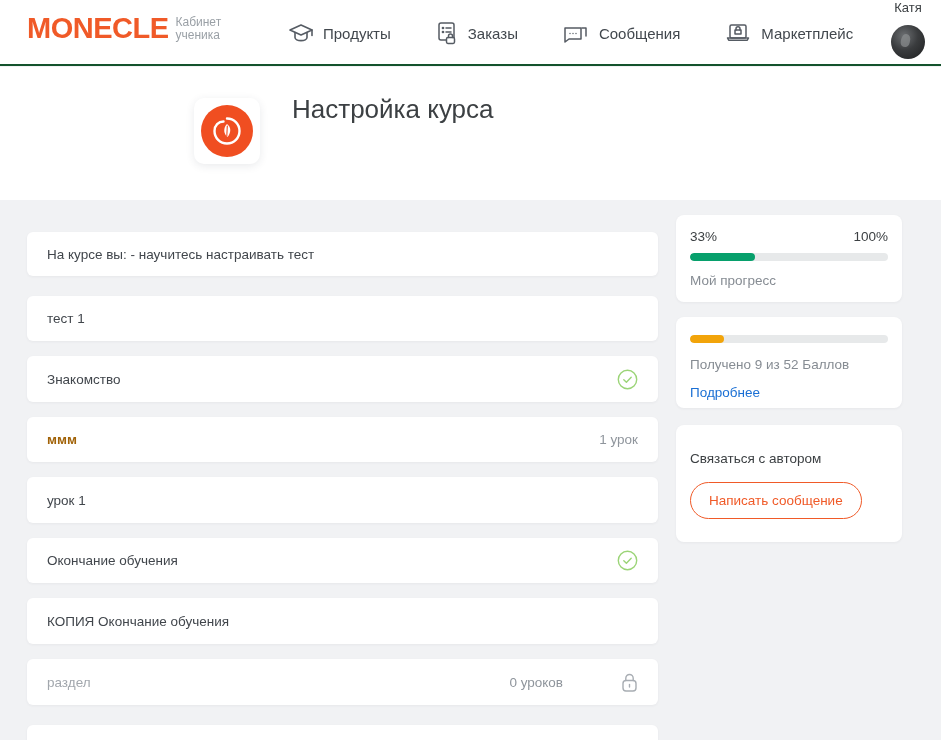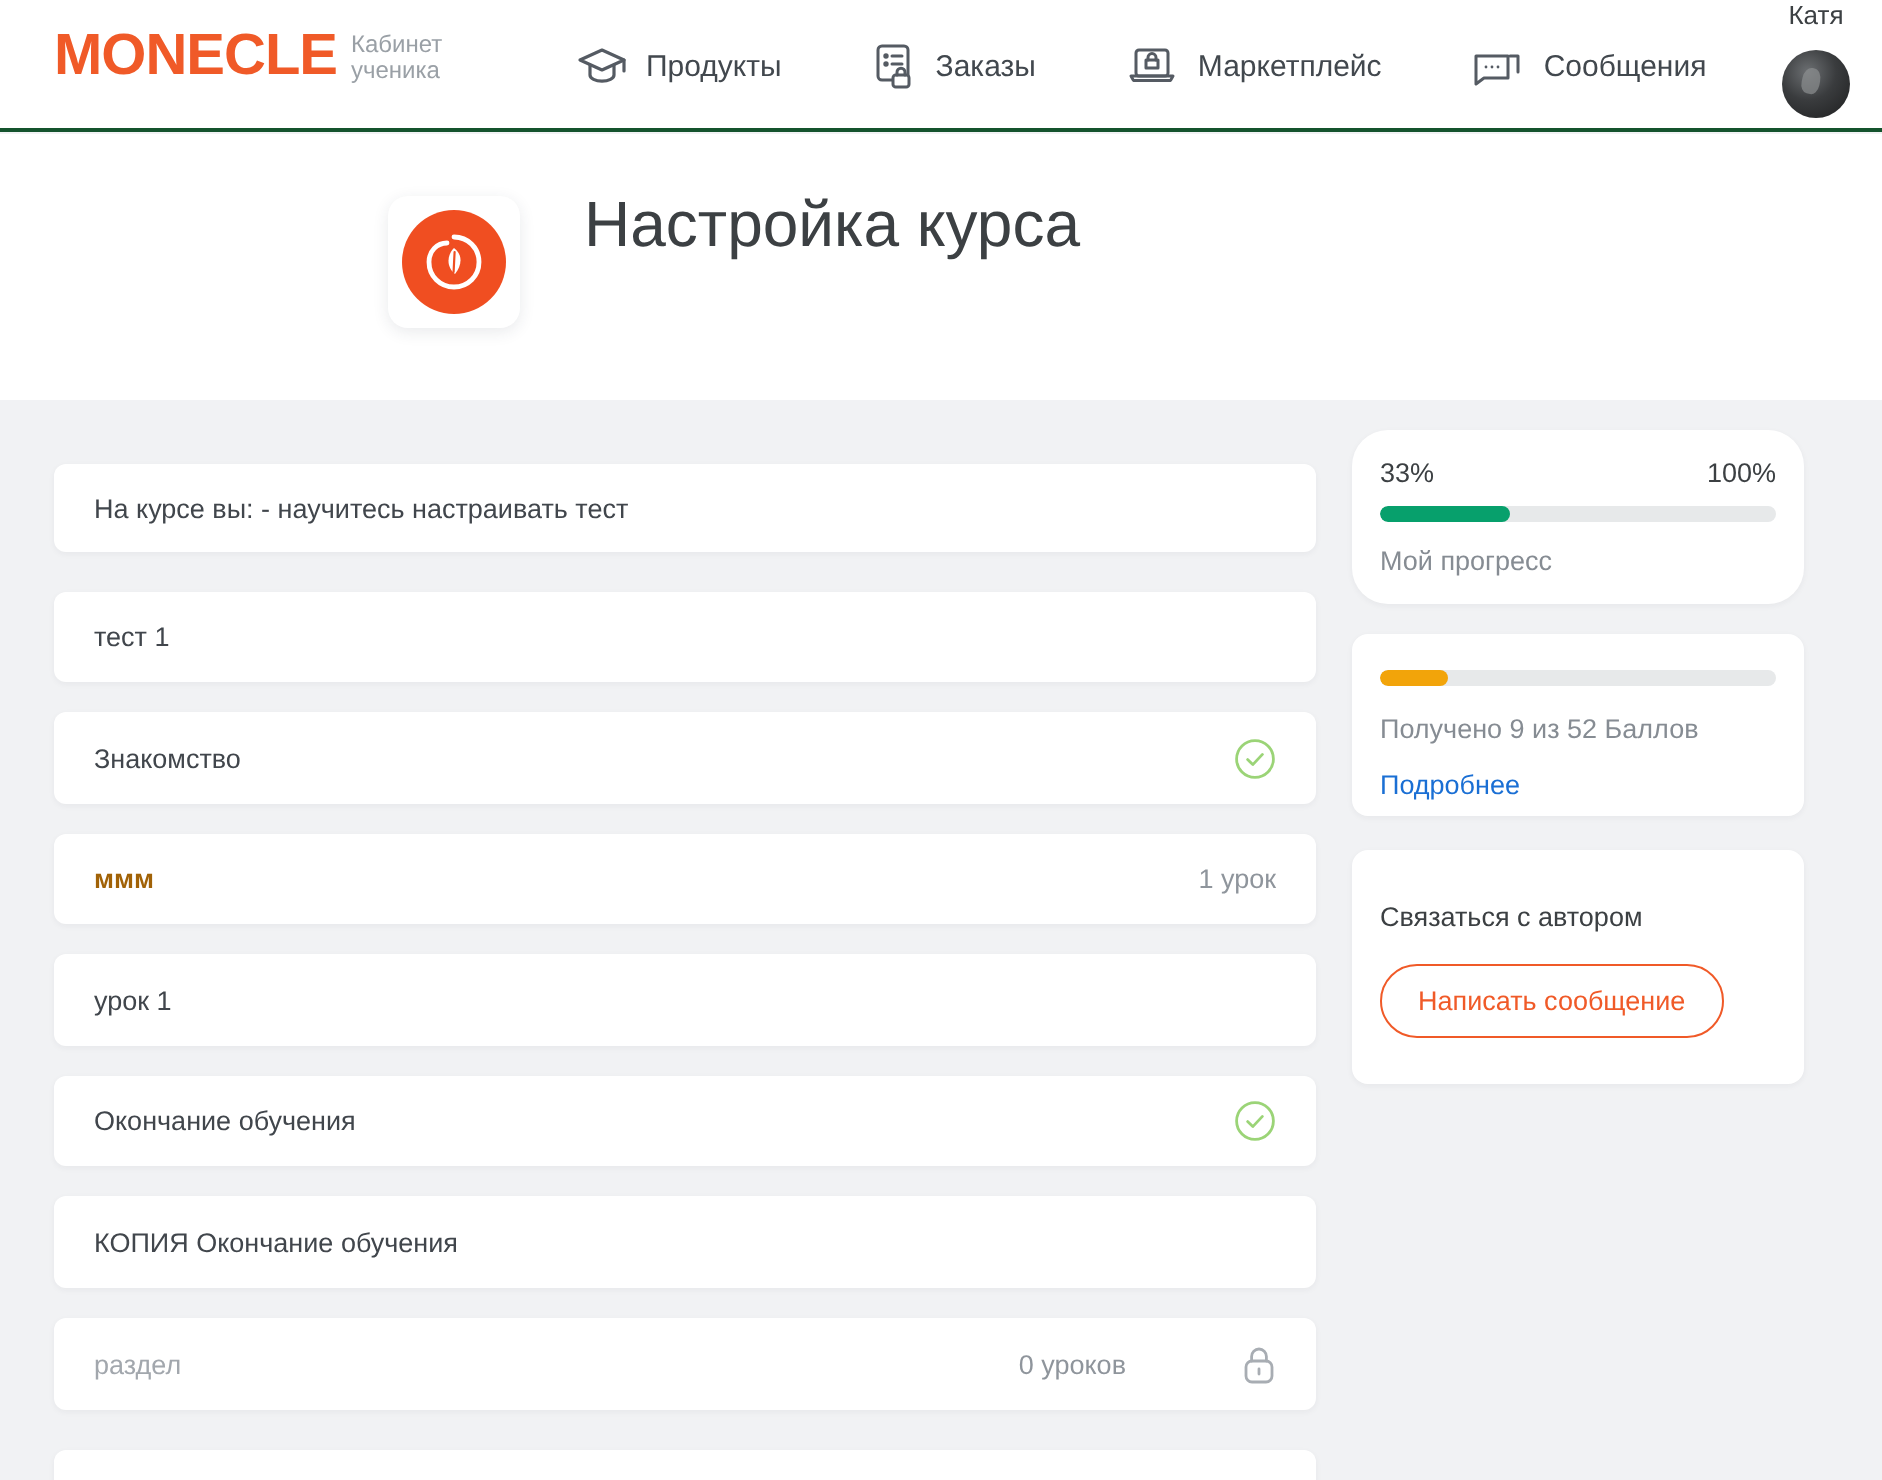--- a/index.html
+++ b/index.html
@@ -38,21 +38,21 @@
   }
   .course-icon-card {
     position:absolute; left:194px; top:31px; width:66px; height:66px;
     background:#fff; border-radius:10px; box-shadow:0 2px 8px rgba(40,50,70,.10);
     display:flex; align-items:center; justify-content:center;
   }
   .course-icon-circle {
     width:52px; height:52px; border-radius:50%; background:#f04e21;
     display:flex; align-items:center; justify-content:center;
   }
-  .course-title { position:absolute; left:292px; top:27px; font-size:32px; font-weight:500; color:#3c4043; }
+  .course-title { position:absolute; left:292px; top:27px; font-size:26px; font-weight:500; color:#3c4043; }
   .author-row { position:absolute; left:293px; top:66px; display:flex; align-items:center; }
   .author-name { margin-left:18px; font-size:13px; font-weight:700; color:#3c4043; }
 
   
   .lesson-card {
     position:absolute; left:27px; width:631px; height:45px;
     background:#fff; border-radius:6px; box-shadow:0 1px 3px rgba(30,40,60,.05);
     display:flex; align-items:center; padding:0 20px; cursor:pointer;
   }
   .lesson-title { font-size:13.5px; color:#41464c; flex:1 1 auto; }
@@ -117,40 +117,40 @@
             <rect x="11.5" y="17.5" width="8" height="6" rx="1.4" fill="#ffffff"></rect>
             <path d="M13.5 17.5 v-1.4 a2 2 0 0 1 4 0 v1.4"></path>
           </svg>
         </span>
         <span class="lbl">Заказы</span>
       </div>
 
       <div class="nav-item">
         <span>
           <svg width="28" height="24" viewBox="0 0 28 24" fill="none" stroke="#555b63" stroke-width="1.5" stroke-linejoin="round" stroke-linecap="round">
-            <rect x="6" y="4" width="16" height="13" rx="1.5"></rect>
-            <path d="M3.5 17 h21 l-1.2 2.2 h-18.6 z"></path>
-            <path d="M11 9 h6 v4 h-6 z"></path>
-            <path d="M12 9 v-1.2 a2 2 0 0 1 4 0 V9"></path>
-          </svg>
-        </span>
-        <span class="lbl">Маркетплейс</span>
-      </div>
-
-      <div class="nav-item">
-        <span>
-          <svg width="28" height="24" viewBox="0 0 28 24" fill="none" stroke="#555b63" stroke-width="1.5" stroke-linejoin="round" stroke-linecap="round">
             <path d="M20 7 h4 v8"></path>
             <path d="M3 7 h16 v11 h-12 l-4 3 z" fill="#ffffff"></path>
             <circle cx="8" cy="12.5" r="0.7" fill="#555b63" stroke="none"></circle>
             <circle cx="11" cy="12.5" r="0.7" fill="#555b63" stroke="none"></circle>
             <circle cx="14" cy="12.5" r="0.7" fill="#555b63" stroke="none"></circle>
           </svg>
         </span>
         <span class="lbl">Сообщения</span>
+      </div>
+
+      <div class="nav-item">
+        <span>
+          <svg width="28" height="24" viewBox="0 0 28 24" fill="none" stroke="#555b63" stroke-width="1.5" stroke-linejoin="round" stroke-linecap="round">
+            <rect x="6" y="4" width="16" height="13" rx="1.5"></rect>
+            <path d="M3.5 17 h21 l-1.2 2.2 h-18.6 z"></path>
+            <path d="M11 9 h6 v4 h-6 z"></path>
+            <path d="M12 9 v-1.2 a2 2 0 0 1 4 0 V9"></path>
+          </svg>
+        </span>
+        <span class="lbl">Маркетплейс</span>
       </div>
     </div>
 
     <div class="userbox">
       <span class="username">Катя</span>
       <span class="avatar"></span>
     </div>
   </div>
 
   <div class="course-head">
@@ -210,21 +210,21 @@
     <span class="lesson-meta">0 уроков</span>
     <svg width="17" height="21" viewBox="0 0 17 21" fill="none" stroke="#a8adb3" stroke-width="1.4" stroke-linecap="round" stroke-linejoin="round">
       <rect x="2" y="8.5" width="13" height="10.5" rx="3"></rect>
       <path d="M4.8 8.5 V6.2 a3.7 3.7 0 0 1 7.4 0 V8.5"></path>
       <line x1="8.5" y1="12.5" x2="8.5" y2="15"></line>
     </svg>
   </div>
 
   <div class="lesson-card" style="top:725px; height:46px;"></div>
 
-  <div class="side-card" style="top:215px; height:87px;border-radius:18px;">
+  <div class="side-card" style="top:215px; height:87px;">
     <div class="pr-row">
       <span>33%</span>
       <span>100%</span>
     </div>
     <div class="bar">
       <div class="bar-fill green" style="width: 33%;"></div>
     </div>
     <div class="pr-label">Мой прогресс</div>
   </div>
 

